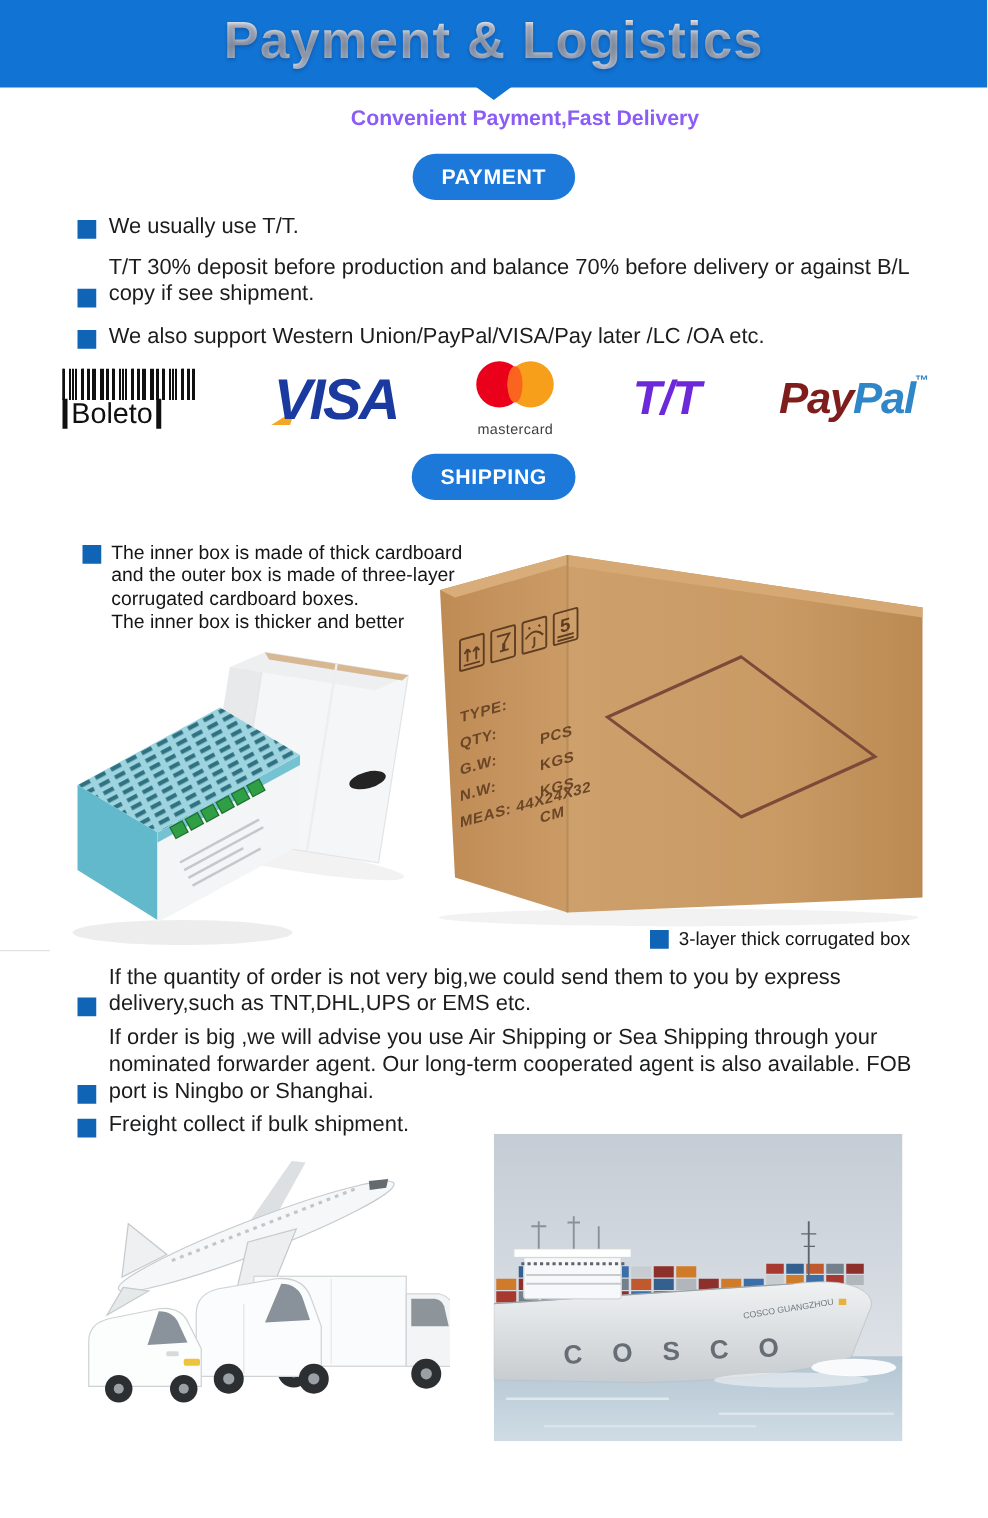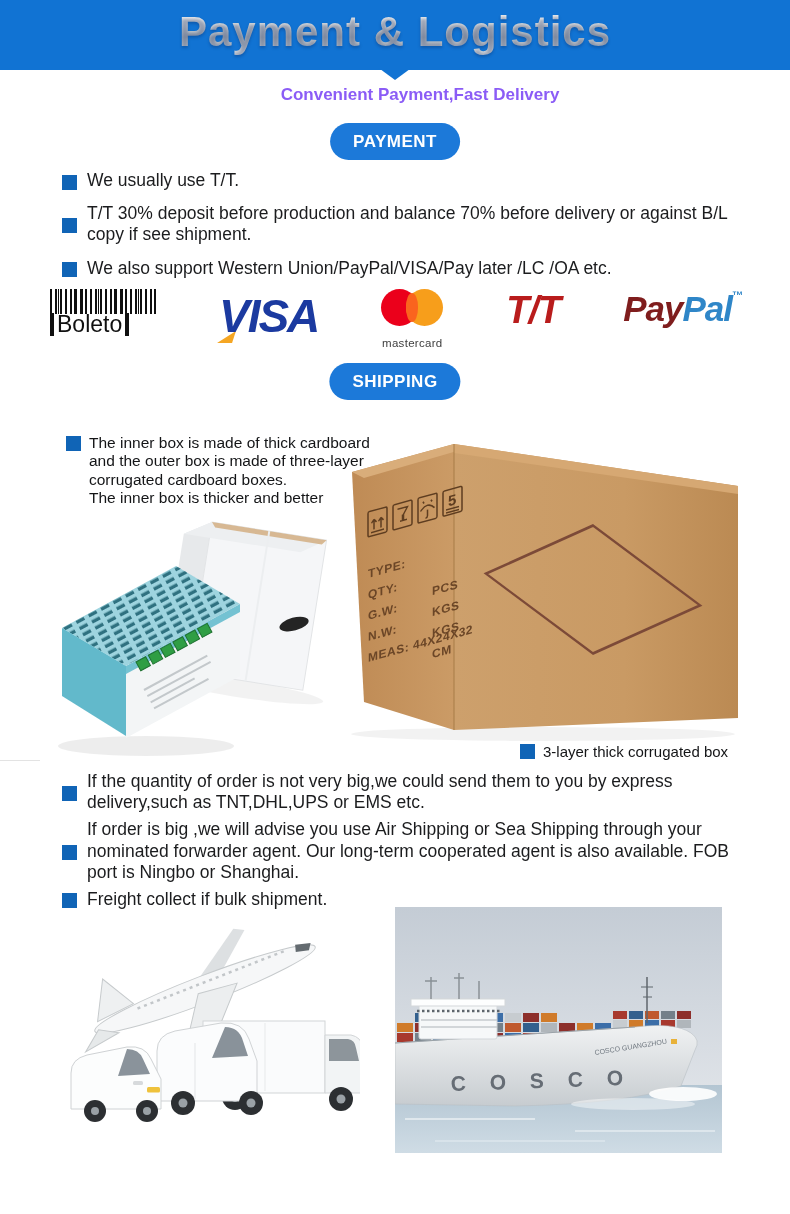--- a/index.html
+++ b/index.html
@@ -40,29 +40,29 @@
     background:#1c79d9; color:#ffffff; font-size:17px; font-weight:700;
     letter-spacing:.5px; border:none; cursor:pointer;
   }
   .pill-payment { top:123px; }
   .pill-shipping { top:363px; }
 
   
   .bullets { position:absolute; left:62px; width:678px; }
   .bullets1 { top:170px; }
   .bullets2 { top:771px; }
-  .bullet { display:flex; align-items:center; margin-bottom:12px; }
+  .bullet { display:flex; align-items:flex-end; margin-bottom:12px; }
   .bullets2 .bullet { margin-bottom:6px; }
   .sq { flex:0 0 15px; width:15px; height:15px; background:#1064b6; margin-top:3px; margin-right:10px; }
   .bt { font-size:17.5px; line-height:1.21; color:#1b1c1e; }
 
   
   .logos {
     position:absolute; top:289px; left:50px; width:692px; height:60px;
-    display:flex; justify-content:space-between;
+    display:flex; align-items:center; justify-content:space-between;
   }
   .boleto { text-align:left; }
   .boleto-bars {
     width:106px; height:25px;
     background:
       repeating-linear-gradient(90deg,#101010 0 2px,transparent 2px 5px),
       repeating-linear-gradient(90deg,#101010 0 1px,transparent 1px 8px);
   }
   .boleto-name {
     display:block; width:max-content; margin-top:-1px;
@@ -76,21 +76,21 @@
     border-left:15px solid transparent; border-bottom:12px solid #f5a623;
     transform:skewX(-18deg);
   }
   .visa-text { position:relative; z-index:1; }
   .mc { display:flex; flex-direction:column; align-items:center; }
   .mc-circles { position:relative; width:62px; height:37px; }
   .mc-red { position:absolute; left:0; top:0; width:37px; height:37px; border-radius:50%; background:#eb001b; }
   .mc-orange { position:absolute; right:0; top:0; width:37px; height:37px; border-radius:50%; background:#f79e1b; }
   .mc-lens { position:absolute; left:25px; top:4px; width:12px; height:29px; border-radius:50%/48%; background:#fa641e; }
   .mc-word { font-size:11.5px; color:#3e3e3e; letter-spacing:.3px; margin-top:12px; }
-  .tt { font-size:38px; font-weight:700; font-style:italic; color:#b91c1c; letter-spacing:-1px; }
+  .tt { font-size:38px; font-weight:700; font-style:italic; color:#6d28d9; letter-spacing:-1px; }
   .paypal { font-size:35px; font-weight:700; font-style:italic; letter-spacing:-1px; }
   .pp-pay { color:#7f1d1d; }
   .pp-pal { color:#2f86c8; }
   .pp-tm { font-size:11px; color:#2f86c8; vertical-align:top; font-style:normal; }
   .echeck { font-size:29px; font-weight:700; font-style:italic; color:#3f9c35; }
 
   
   .note { position:absolute; top:434px; left:66px; display:flex; align-items:flex-start; }
   .note .sq { margin-top:2px; margin-right:8px; }
   .note-lines { font-size:15.5px; line-height:18.4px; color:#141517; }

